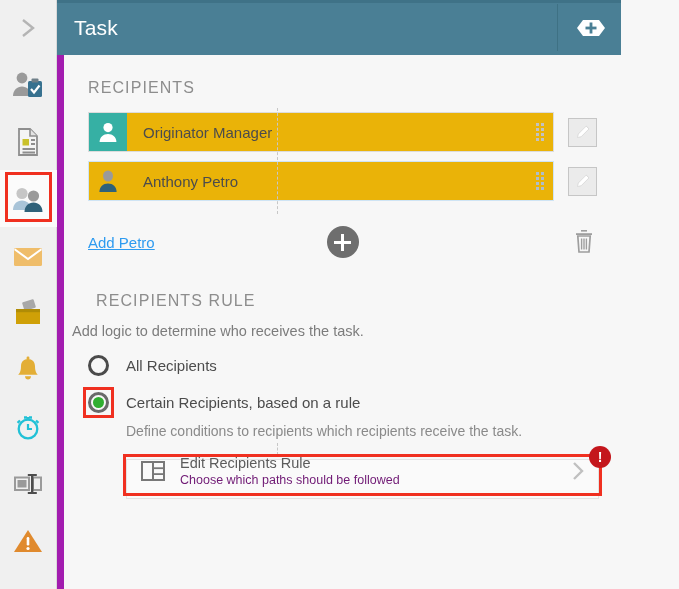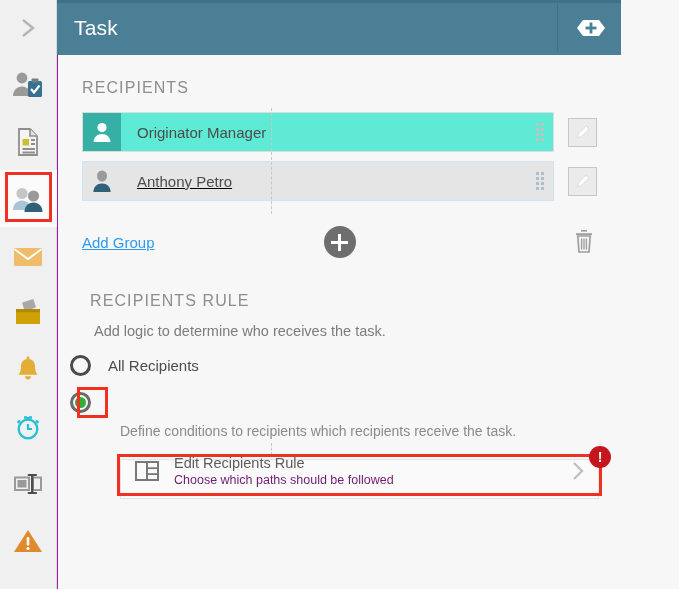--- a/index.html
+++ b/index.html
@@ -96,21 +96,21 @@
     margin-right: 15px;
     display: flex; align-items: center; justify-content: center;
   }
 
   .content {
     flex: 1 1 auto;
     overflow: hidden;
     padding: 0 0 0 0;
     position: relative;
     background: #f7f7f7;
-    border-left: 1px solid #a21caf;
+    border-left: 7px solid #a21caf;
   }
 
   .section-label {
     font-size: 16px;
     color: #8d8d8d;
     letter-spacing: 1.1px;
     padding-left: 24px;
     margin-top: 24px;
   }
   .section-label.rule { margin-top: 31px; padding-left: 32px; }
@@ -136,27 +136,26 @@
     align-items: center;
     margin-bottom: 9px;
     position: relative;
   }
   .rec-card {
     flex: 1 1 auto;
     height: 40px;
     display: flex;
     align-items: center;
     border: 1px solid #dcdcdc;
-    background: #5eead4;
+    background: #eab308;
     position: relative;
   }
   .rec-card.highlight {
-    background: #e5e5e5;
+    background: #eab308;
     border-color: #cfe4f4;
-    text-decoration: underline;
   }
   .avatar-box {
     width: 38px; height: 38px;
     background: #36b0a4;
     display: flex; align-items: center; justify-content: center;
     flex: 0 0 38px;
   }
   .avatar-plain {
     width: 38px; height: 38px;
     display: flex; align-items: center; justify-content: center;
@@ -228,27 +227,27 @@
   .trash-btn {
     margin-left: auto;
     width: 26px; height: 30px;
     display: flex; align-items: center; justify-content: center;
   }
 
   
   .rule-desc {
     font-size: 14.5px;
     color: #7c7c7c;
-    padding-left: 36px;
+    padding-left: 8px;
     margin-top: 13px;
   }
   .radio-row {
     display: flex;
     align-items: center;
-    padding-left: 12px;
+    padding-left: 24px;
     margin-top: 16px;
     position: relative;
   }
   .radio {
     width: 21px; height: 21px;
     border-radius: 50%;
     border: 3px solid #4b4b4b;
     background: #f7f7f7;
     flex: 0 0 21px;
     display: flex; align-items: center; justify-content: center;
@@ -529,21 +528,21 @@
               <svg width="18" height="18" viewBox="0 0 18 18">
                 <path d="M3.5 14.5 4.3 11 12.2 3.1l2.8 2.8L7.1 13.8z" fill="#ffffff" stroke="#d6d6d6" stroke-width=".8"></path>
                 <path d="M12.2 3.1l2.8 2.8" stroke="#dcdcdc" stroke-width="1"></path>
               </svg>
             </span>
           </div>
         </div>
       </div>
 
       <div class="addgroup-row">
-        <a class="add-group-link" href="#">Add Group</a>
+        <a class="add-group-link" href="#">Add Petro</a>
         <div class="plus-circle">
             <span></span>
           </div>
         <div class="trash-btn">
           <svg width="24" height="28" viewBox="0 0 24 28">
             <rect x="9" y="2" width="6" height="1.6" fill="#9e9e9e"></rect>
             <rect x="4" y="5.2" width="16" height="1.8" fill="#9e9e9e"></rect>
             <path d="M5.8 8h12.4l-1.2 16H7z" fill="none" stroke="#9e9e9e" stroke-width="1.7"></path>
             <path d="M9.6 10.5v11M12 10.5v11M14.4 10.5v11" stroke="#9e9e9e" stroke-width="1.4"></path>
           </svg>
@@ -554,20 +553,21 @@
       <div class="rule-desc">Add logic to determine who receives the task.</div>
 
       <div class="radio-row">
         <div class="radio"></div>
         <div class="radio-label">All Recipients</div>
       </div>
 
       <div class="radio-row">
         <div class="radio checked"></div>
         <div class="radio-outline"></div>
+        <div class="radio-label">Certain Recipients, based on a rule</div>
       </div>
       <div class="radio-sub">Define conditions to recipients which recipients receive the task.</div>
 
       <div class="editrule-wrap">
         <div class="tick-top"></div>
         <div class="editrule-outline"></div>
         <div class="editrule">
           <div class="editrule-icon">
             <svg width="26" height="24" viewBox="0 0 26 24">
               <rect x="2" y="3" width="22" height="18" fill="none" stroke="#787878" stroke-width="2"></rect>

